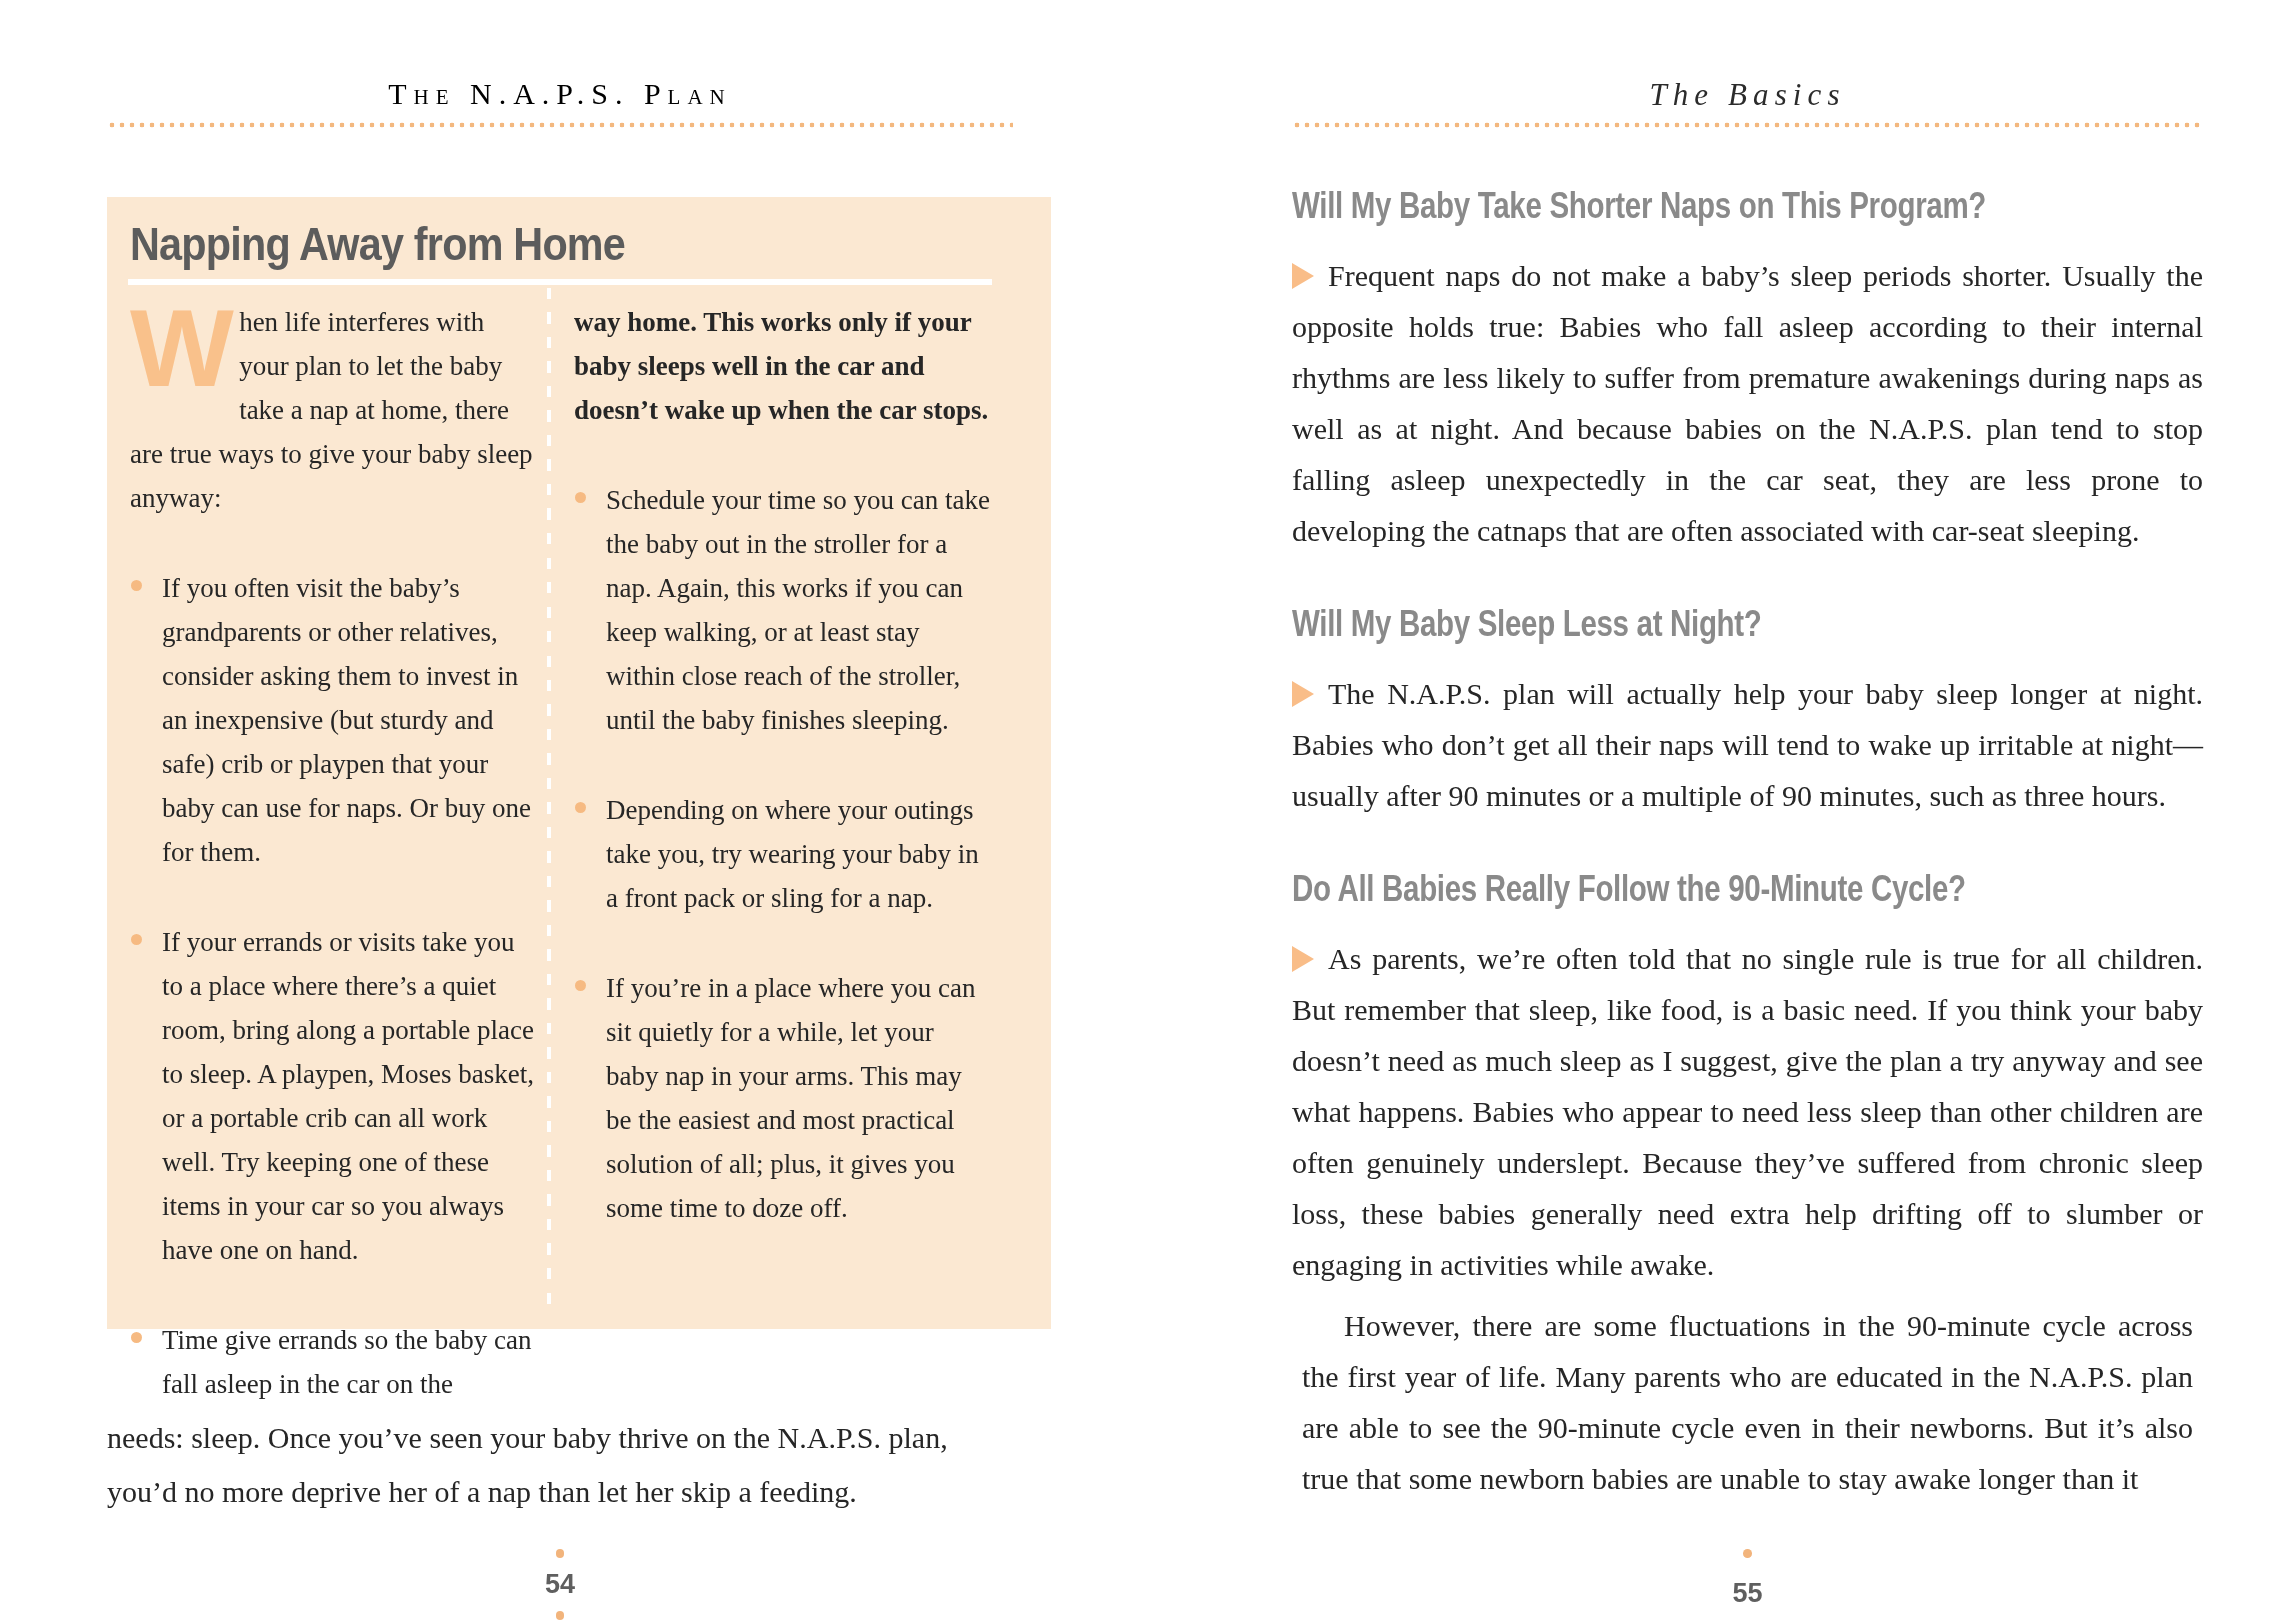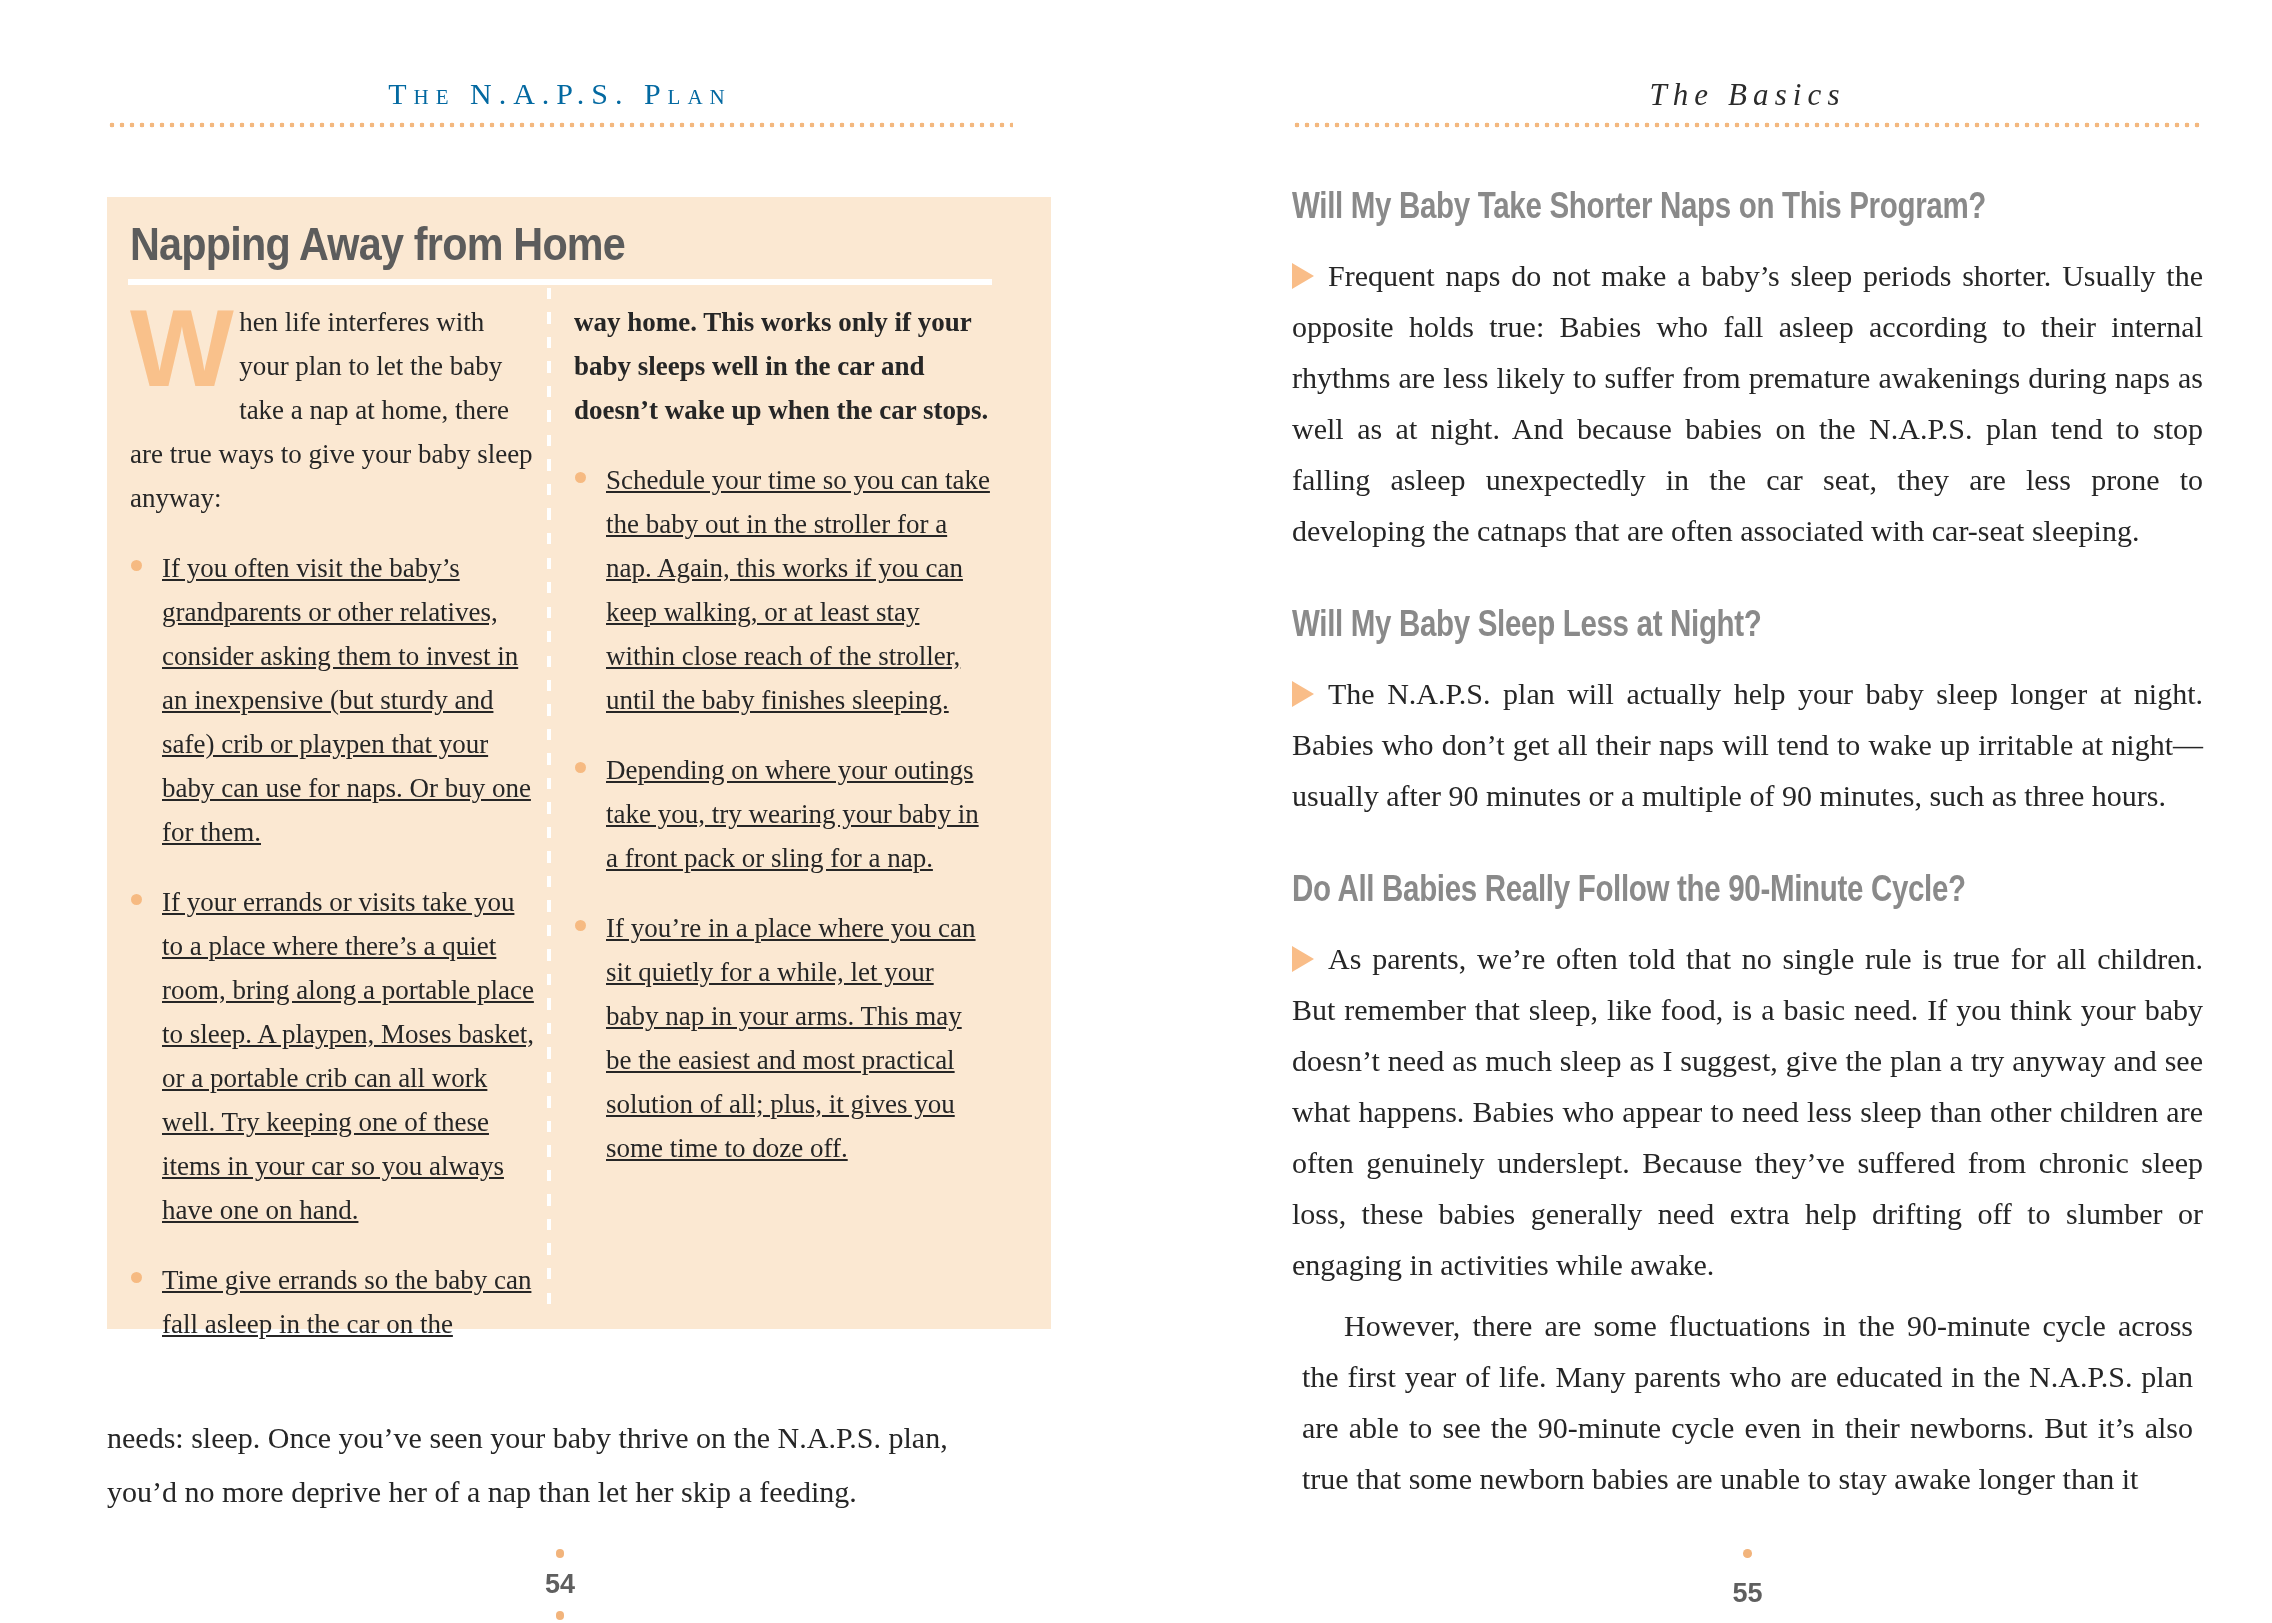--- a/index.html
+++ b/index.html
@@ -6,21 +6,21 @@
   body{
     width:2273px;height:1623px;position:relative;background:#ffffff;
     font-family:"Liberation Serif", serif;color:#262626;
     -webkit-font-smoothing:antialiased;
   }
   .page{position:absolute;top:0;height:1623px;width:1136px;}
   #left-page{left:0;}
   #right-page{left:1136px;}
 
   
-  .running-head{position:absolute;top:77px;text-align:center;color:#0369a1;}
+  .running-head{position:absolute;top:77px;text-align:center;color:#000000;}
   .rh-smallcaps{
     font-variant:small-caps;font-size:30px;letter-spacing:7px;
     font-family:"Liberation Serif", serif;
   }
   .rh-italic{
     font-style:italic;font-size:31px;letter-spacing:6.1px;
     font-family:"Liberation Serif", serif;color:#2b2b2b;
   }
   .dotline{
     position:absolute;height:7.9px;
@@ -49,21 +49,21 @@
     background:repeating-linear-gradient(to bottom,#ffffff 0 11.4px,rgba(255,255,255,0) 11.4px 24.5px);
   }
   .box-col{position:absolute;top:103px;font-size:27px;line-height:44px;color:#262626;}
   #box-col1{left:23px;width:404px;}
   #box-col2{left:467px;width:416px;}
   .dropcap{
     float:left;font-family:"Liberation Sans", sans-serif;font-weight:bold;
     font-size:110px;line-height:86px;color:#f9c18b;letter-spacing:-5.2px;
     margin:5.2px 10.5px 0 0;
   }
-  .bullet-item{position:relative;padding-left:32px;margin-top:26px;text-decoration:underline;}
+  .bullet-item{position:relative;padding-left:32px;margin-top:46px;}
   .b-dot{
     position:absolute;left:0.9px;top:14px;width:11.4px;height:11.4px;border-radius:50%;
     background:#f6ba82;
   }
   .col2-lead{margin:0;font-weight:bold;}
 
   
   .after-box{
     position:absolute;left:107px;top:1381px;width:911px;
     font-size:30px;line-height:54px;color:#262626;

